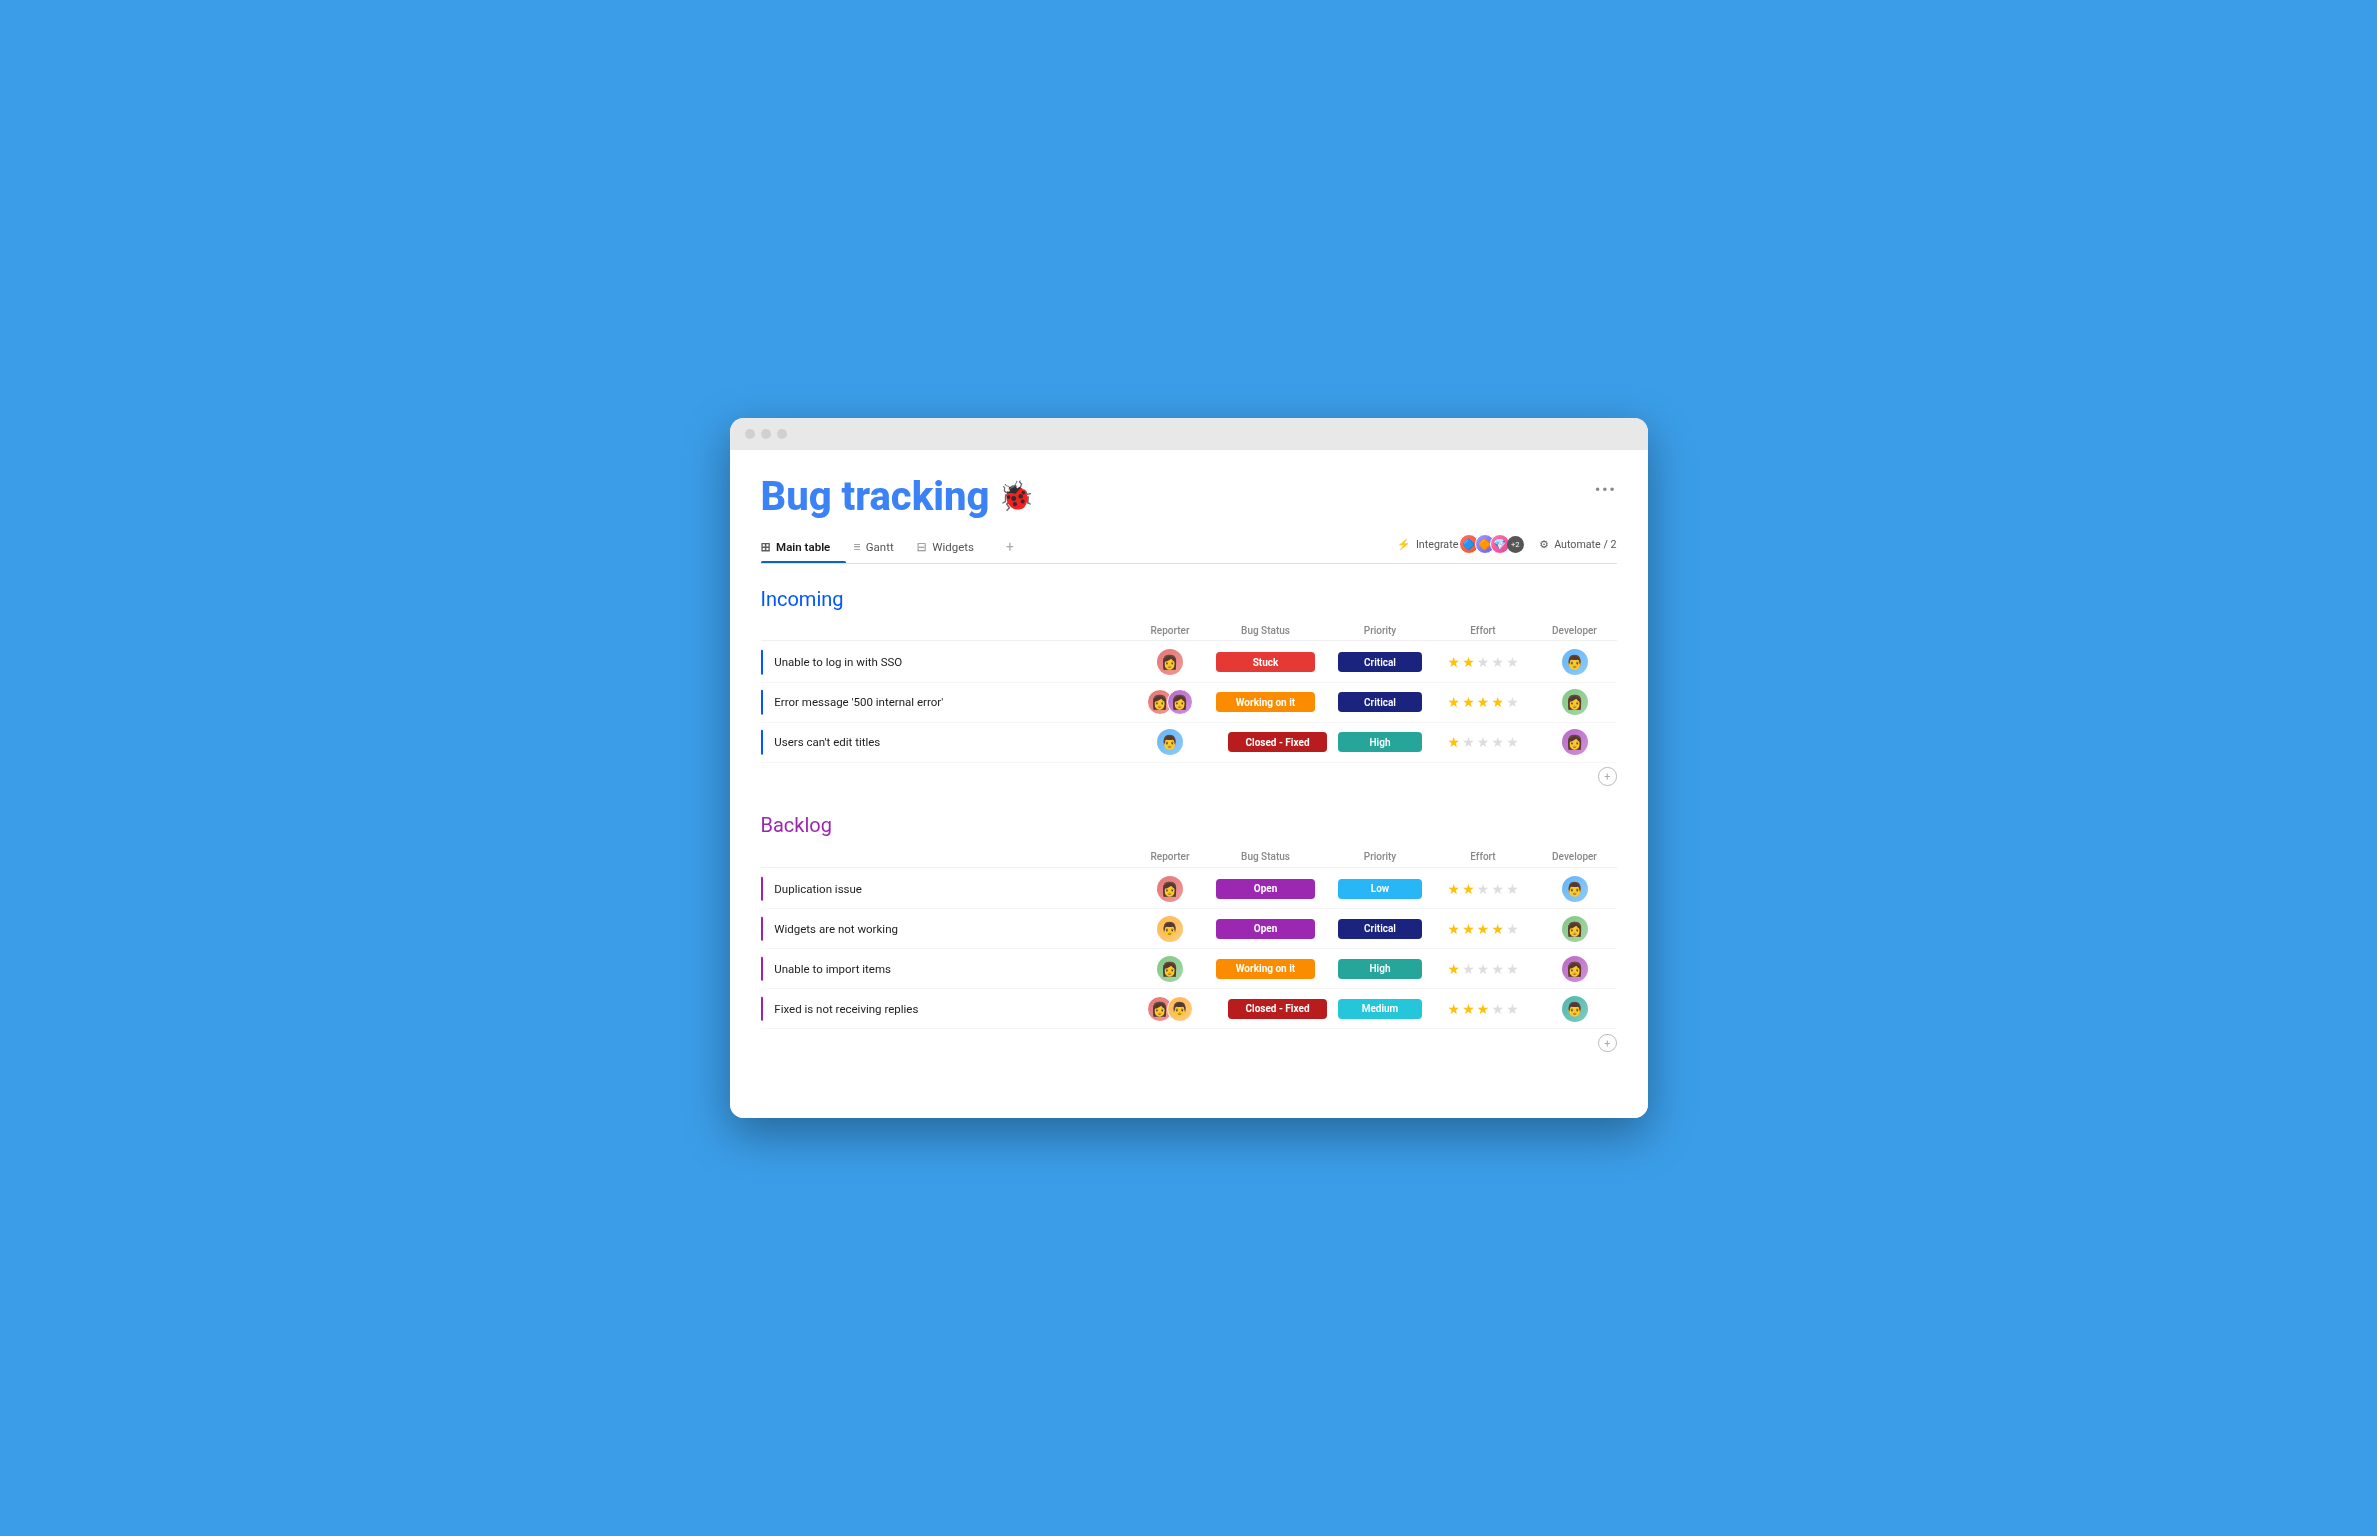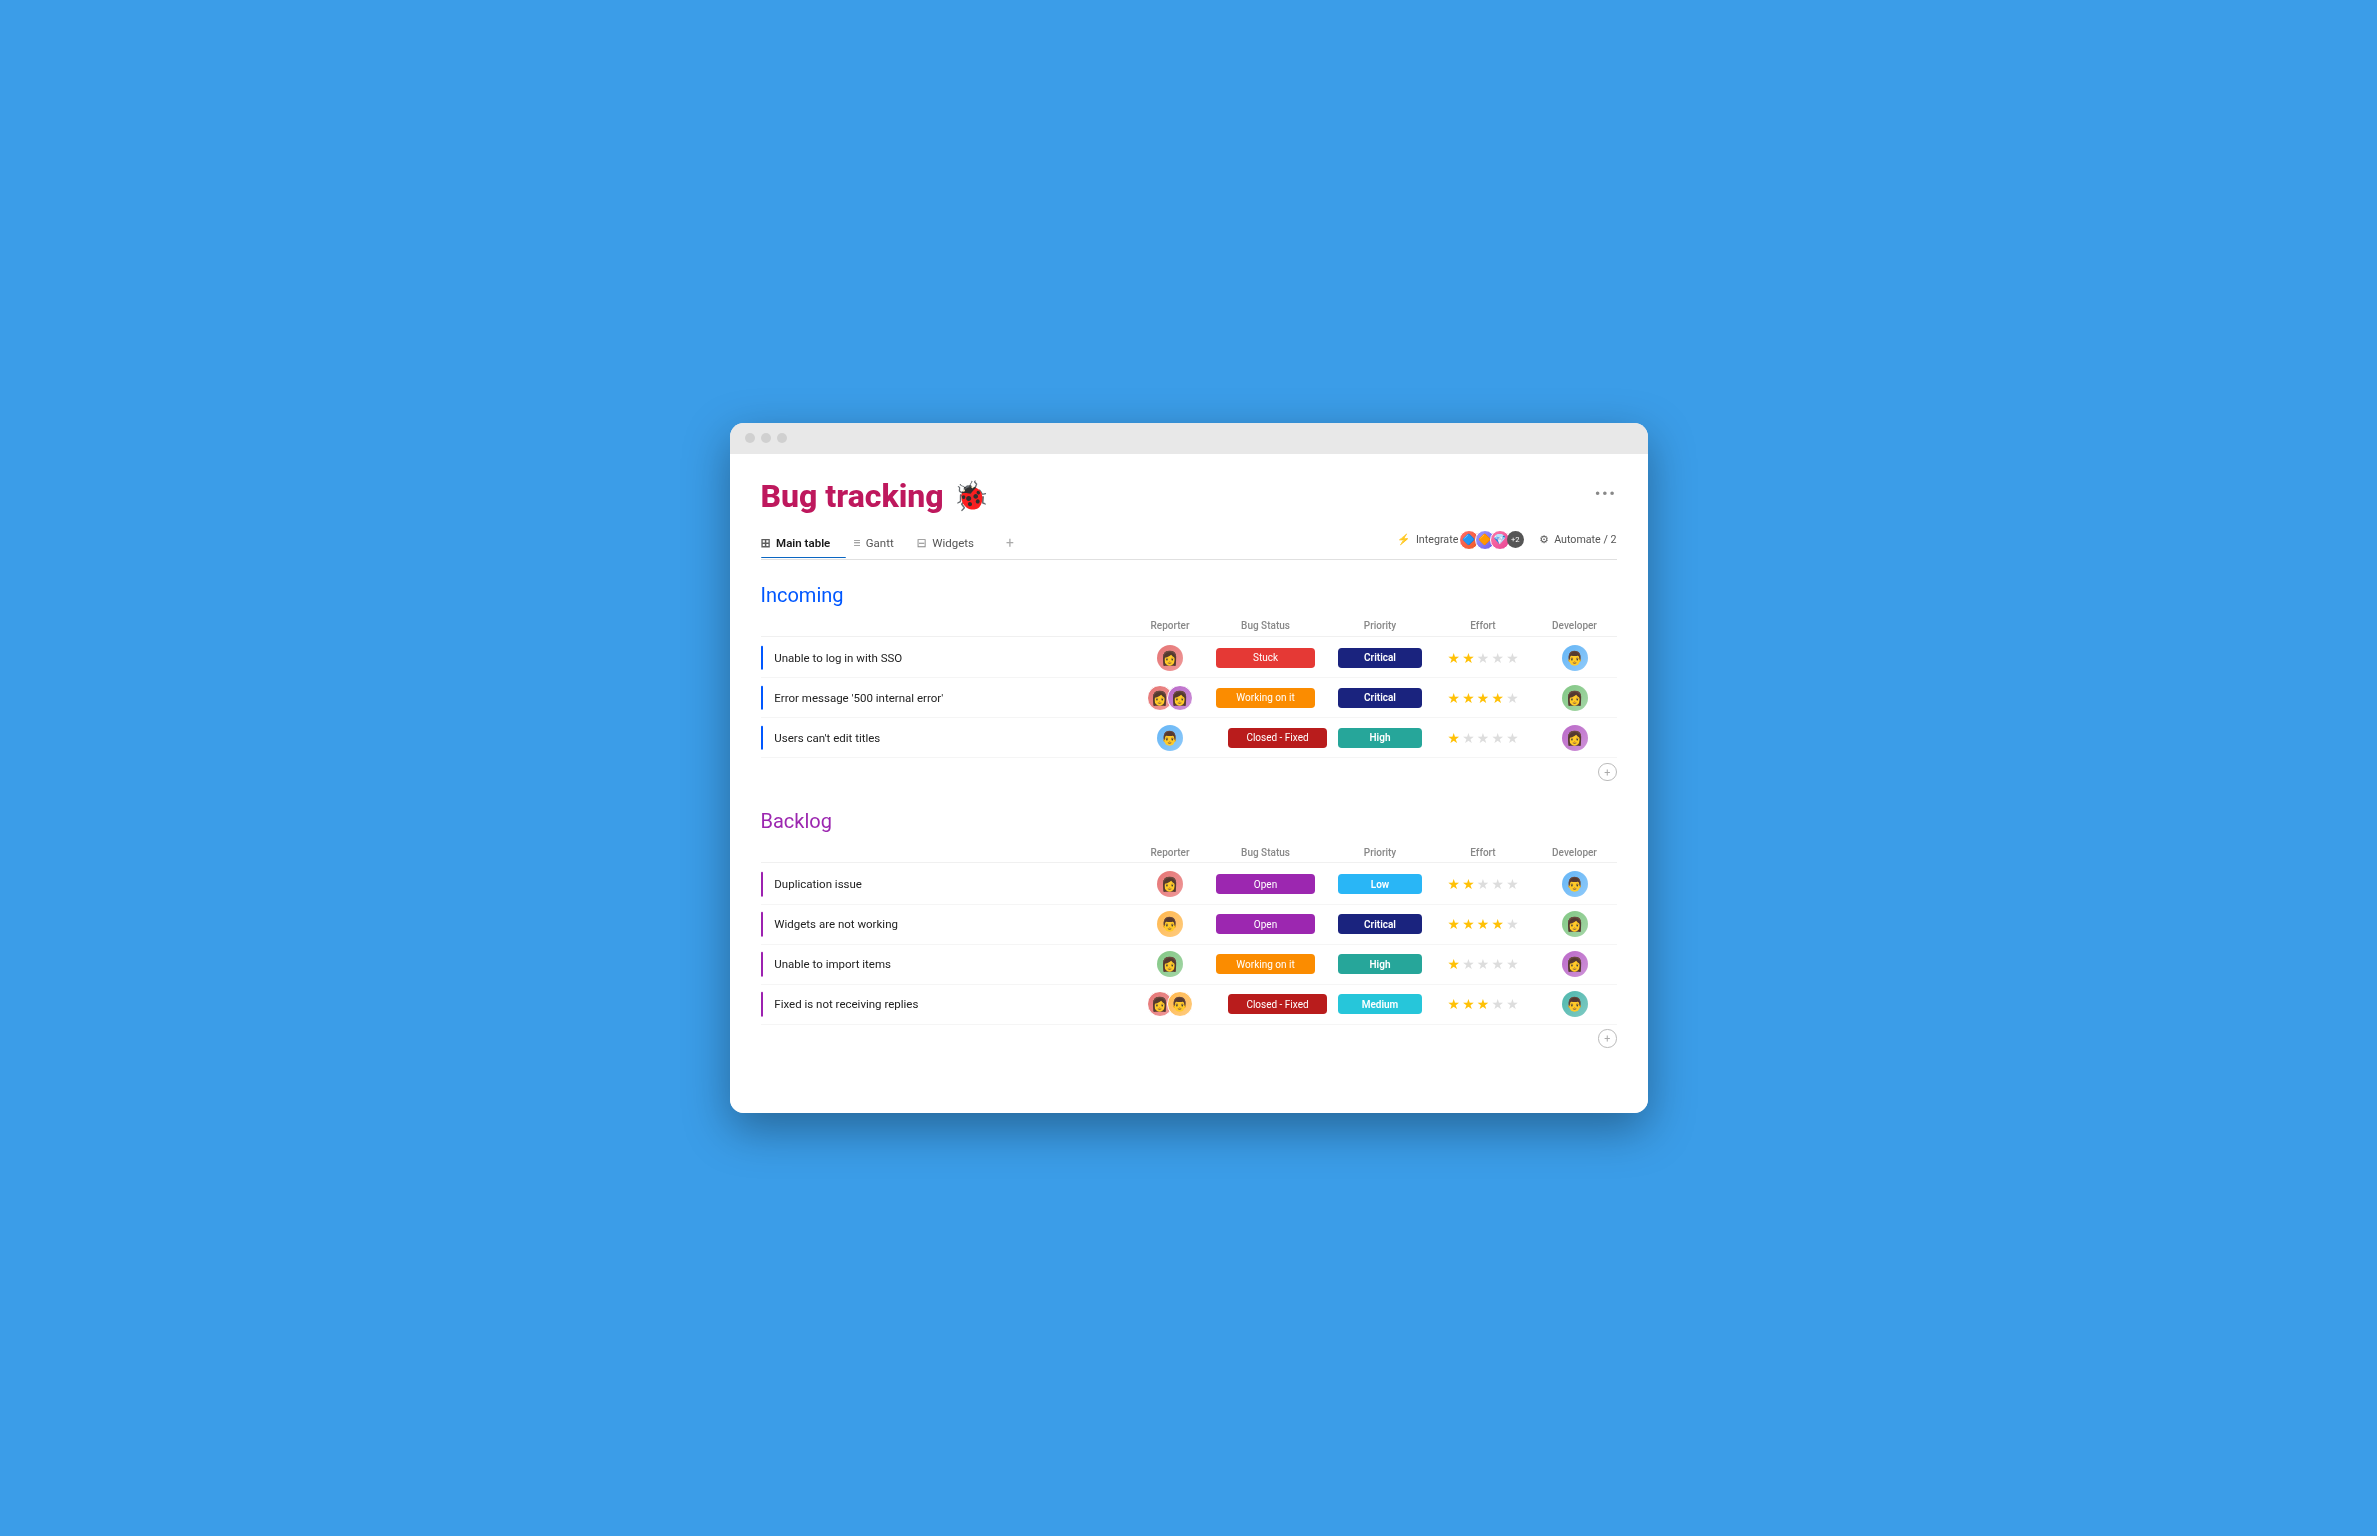--- a/index.html
+++ b/index.html
@@ -43,23 +43,23 @@
       justify-content: space-between;
       align-items: flex-start;
       margin-bottom: 12.2px;
     }
     .page-title-row {
       display: flex;
       align-items: center;
       gap: 9.2px;
     }
     .page-title {
-      font-size: 32px;
+      font-size: 40px;
       font-weight: 800;
-      color: #be185d;
+      color: #3b82f6;
     }
     .page-title-emoji {
       font-size: 29px;
     }
     .more-btn {
       color: #888;
       font-size: 17px;
       cursor: pointer;
       letter-spacing: 1.5px;
       margin-top: 6.1px;
@@ -209,21 +209,21 @@
     }
     .reporter-avatars .reporter-avatar {
       margin-left: -6.1px;
       border: 1.5px solid white;
     }
     .reporter-avatars .reporter-avatar:first-child { margin-left: 0; }
     .status-badge {
       padding: 4.6px 10.7px;
       border-radius: 3.8px;
       font-size: 10px;
-      font-weight: 400;
+      font-weight: 700;
       color: white;
       text-align: center;
       min-width: 99px;
       display: flex;
       align-items: center;
       justify-content: center;
     }
     .priority-badge {
       padding: 4.6px 10.7px;
       border-radius: 3.8px;

